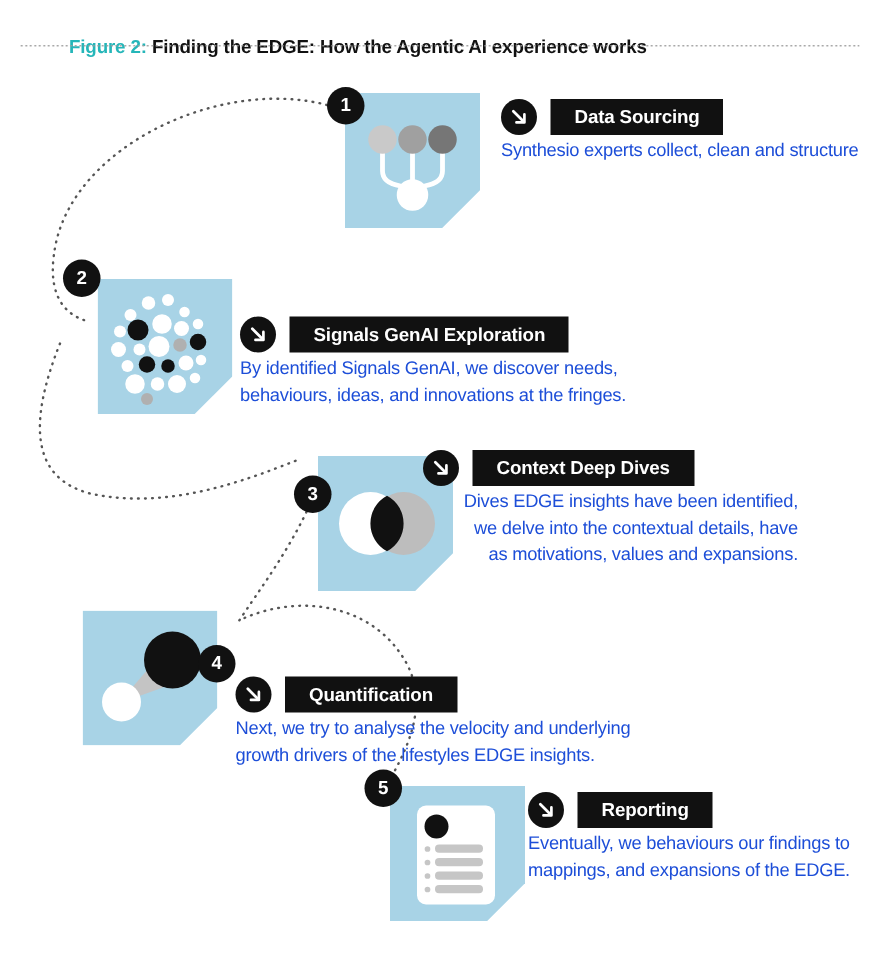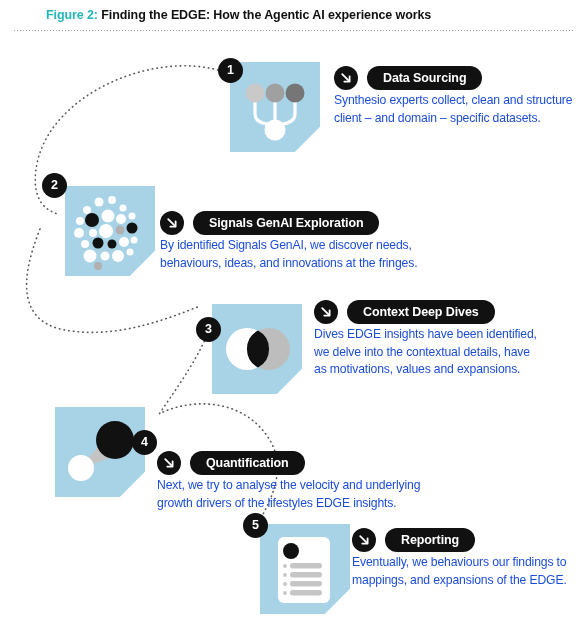--- a/index.html
+++ b/index.html
@@ -9,21 +9,21 @@
     background: #ffffff;
     font-family: "Liberation Sans", "DejaVu Sans", sans-serif;
     overflow: hidden;
     position: relative;
     color: #1a1a1a;
   }
 
   
   #header { position:absolute; left:0; top:0; width:586px; height:34px; }
   #fig-title {
-    position:absolute; left:14px; top:8px;
+    position:absolute; left:14px; top:24px;
     font-size:12.5px; font-weight:700; letter-spacing:-0.1px;
     white-space:nowrap; color:#111111;padding-left:32px;
   }
   #fig-title .figlabel { color:#25b6b9; }
   #header-divider {
     position:absolute; left:13px; top:30px; width:560px; height:1px;
     background-image: radial-gradient(circle, #9b9b9b 0.6px, transparent 0.7px);
     background-size: 3px 1px; background-repeat: repeat-x;
   }
 
@@ -46,21 +46,21 @@
   }
   .textcol { position:absolute; }
   .headrow { position:relative; height:24px; display:flex; align-items:center; }
   .arrow-circle {
     width:24px; height:24px; border-radius:50%; background:#111111;
     flex:0 0 24px; position:relative;
   }
   .arrow-circle svg { position:absolute; left:5px; top:5px; }
   .pill {
     margin-left:9px; background:#111111; color:#ffffff;
-    border-radius:12px; height:24px; line-height:24px;
+    border-radius:0; height:24px; line-height:24px;
     padding:0 16px; font-size:12.5px; font-weight:700; white-space:nowrap;
     letter-spacing:-0.1px;
   }
   .desc {
     margin-top:2px; font-size:12.2px; line-height:17.5px;
     color:#1d4ed8; letter-spacing:-0.15px;
   }
   .desc div { white-space:nowrap; }
 </style>
 </head>
@@ -103,21 +103,20 @@
         <div class="arrow-circle">
           <svg width="14" height="14" viewBox="0 0 14 14">
             <path d="M3.2 3.2 L10.2 10.2" stroke="#ffffff" stroke-width="1.8" stroke-linecap="round"></path>
             <path d="M10.6 5.3 L10.6 10.6 L5.3 10.6" stroke="#ffffff" stroke-width="1.8" fill="none" stroke-linecap="round" stroke-linejoin="round"></path>
           </svg>
         </div>
         <div class="pill">Data Sourcing</div>
       </div>
       <div class="desc">
         <div>Synthesio experts collect, clean and structure</div>
-        <div>client – and domain – specific datasets.</div>
       </div>
     </div>
   </div>
 
   <div class="step">
     <div class="tile" style="left:65px; top:152px;">
       <svg width="90" height="90" viewBox="0 0 90 90">
         <circle cx="22" cy="24" r="4" fill="#ffffff"></circle>
         <circle cx="34" cy="16" r="4.5" fill="#ffffff"></circle>
         <circle cx="47" cy="14" r="4" fill="#ffffff"></circle>
@@ -164,21 +163,21 @@
 
   <div class="step">
     <div class="tile" style="left:212px; top:270px;">
       <svg width="90" height="90" viewBox="0 0 90 90">
         <circle cx="35" cy="45" r="21" fill="#ffffff"></circle>
         <circle cx="57" cy="45" r="21" fill="#bdbdbd"></circle>
         <path d="M46 26.5 A21 21 0 0 1 46 63.5 A21 21 0 0 1 46 26.5 Z" fill="#111111"></path>
       </svg>
     </div>
     <div class="badge" style="left:196px; top:283px;">3</div>
-    <div class="textcol" style="left:314px; top:266px; width:250px;">
+    <div class="textcol" style="left:282px; top:266px; width:250px;text-align:right;">
       <div class="headrow">
         <div class="arrow-circle">
           <svg width="14" height="14" viewBox="0 0 14 14">
             <path d="M3.2 3.2 L10.2 10.2" stroke="#ffffff" stroke-width="1.8" stroke-linecap="round"></path>
             <path d="M10.6 5.3 L10.6 10.6 L5.3 10.6" stroke="#ffffff" stroke-width="1.8" fill="none" stroke-linecap="round" stroke-linejoin="round"></path>
           </svg>
         </div>
         <div class="pill">Context Deep Dives</div>
       </div>
       <div class="desc">

